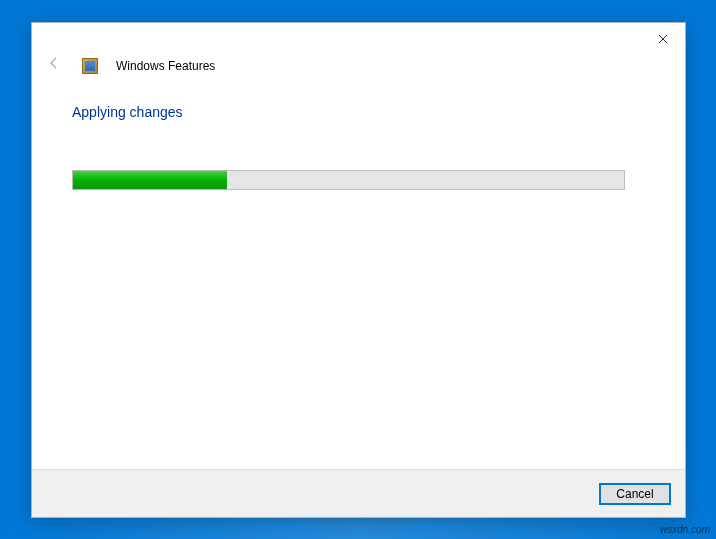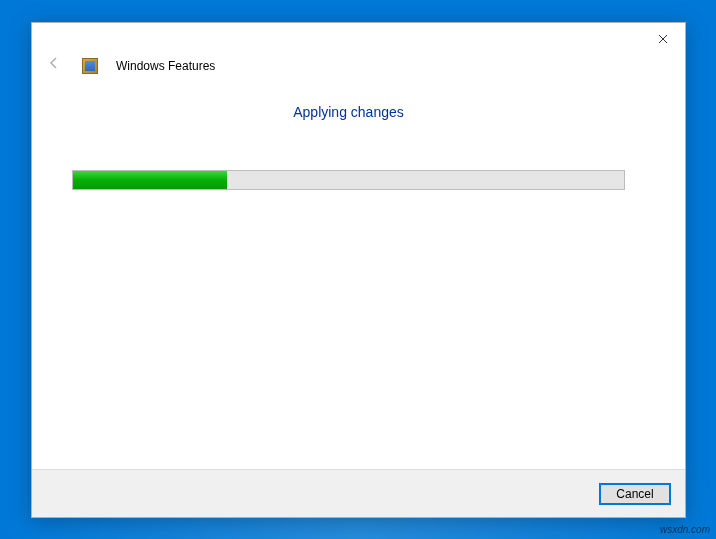--- a/index.html
+++ b/index.html
@@ -88,21 +88,20 @@
       bottom: 2px;
       background: linear-gradient(180deg, #4a90d9, #2c6bb0);
     }
     .app-title {
       font-size: 12px;
       color: #000;
     }
     .body-area {
       flex: 1;
       padding: 20px 60px 20px 40px;
-      text-align: center;
     }
     .heading {
       color: #003399;
       font-size: 14px;
       margin-bottom: 50px;
     }
     .progress-container {
       width: 100%;
       height: 20px;
       border: 1px solid #bcbcbc;

